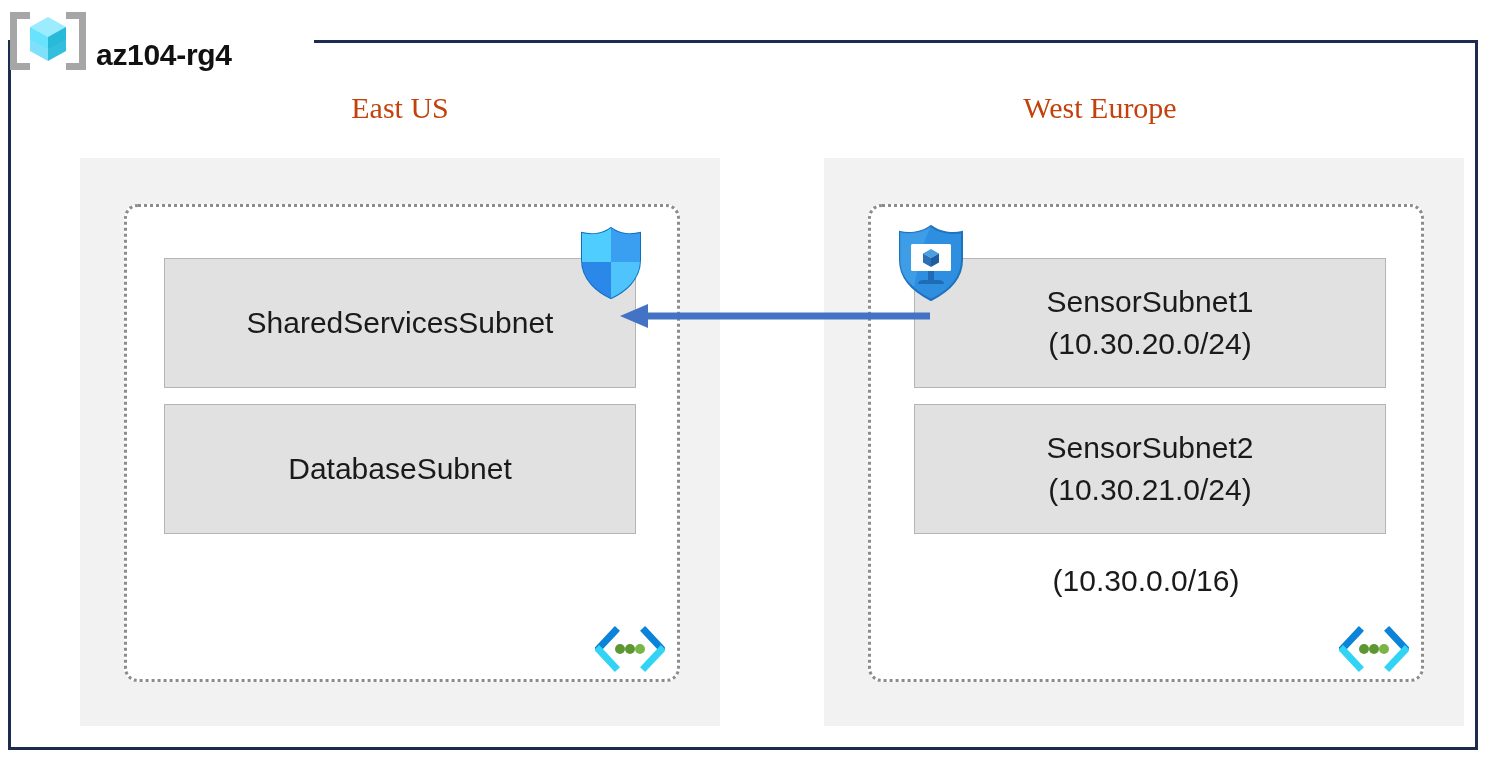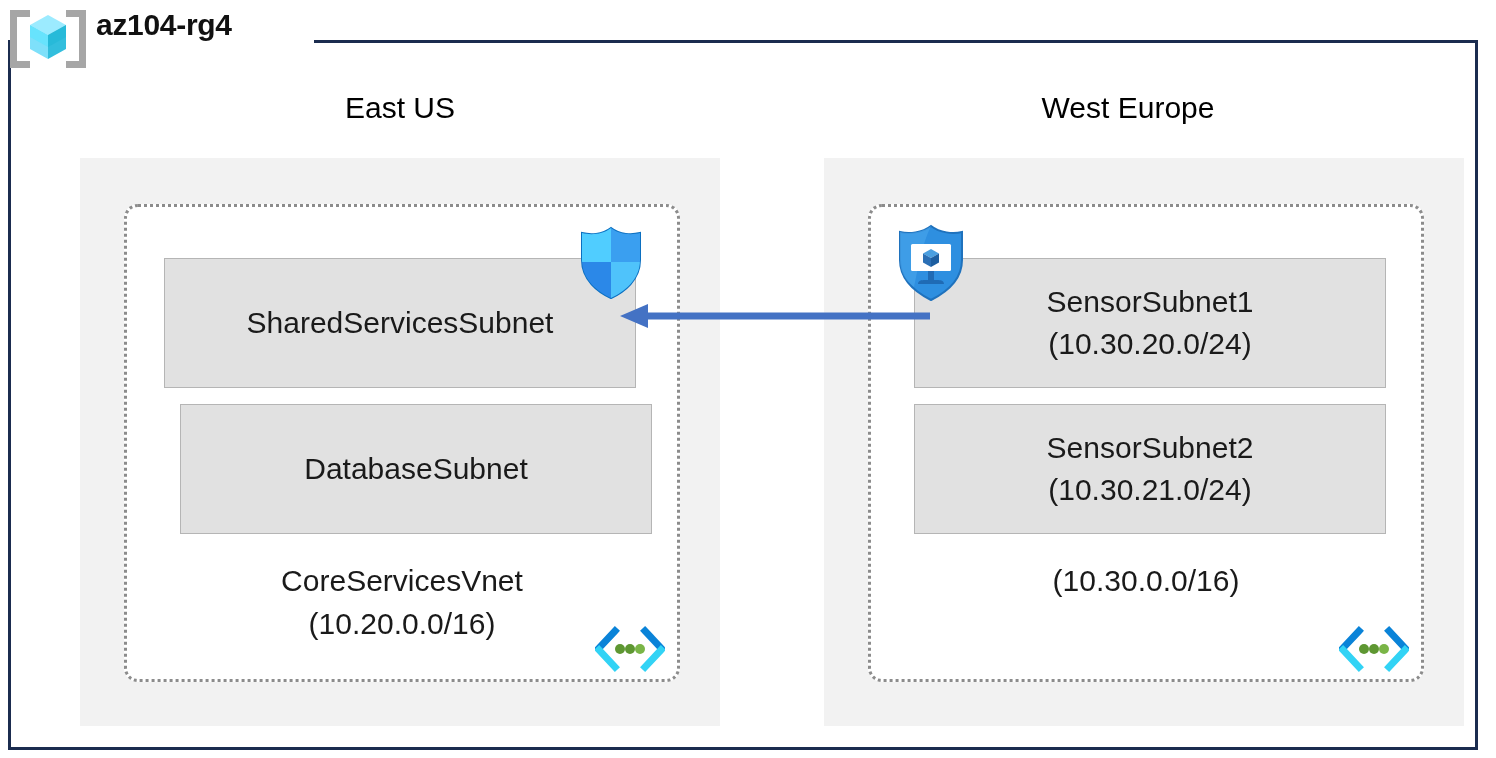--- a/index.html
+++ b/index.html
@@ -35,21 +35,21 @@
     height: 16px;
     background: #ffffff;
     z-index: 3;
   }
   #rg-header {
     position: absolute;
     left: 10px;
     top: 8px;
     height: 64px;
     display: flex;
-    align-items: flex-start;
+    align-items: flex-end;
     gap: 10px;
     z-index: 4;
   }
   #rg-title {
     font-size: 30px;
     font-weight: bold;
     color: #111111;
     letter-spacing: -0.3px;
     white-space: nowrap;
   }
@@ -73,24 +73,25 @@
   .rg-icon .brk.left  { left: 0;  border-left: 7px solid #a6a6a6; }
   .rg-icon .brk.right { right: 0; border-right: 7px solid #a6a6a6; }
 
   
   .region {
     position: absolute;
     top: 86px;
   }
   .region-label {
     font-size: 30px;
-    color: #000000;
+    color: #c2410c;
     text-align: center;
     line-height: 44px;
     white-space: nowrap;
+    font-family: Liberation Serif, serif;
   }
   .region-box {
     position: absolute;
     top: 158px;
     width: 640px;
     height: 568px;
     background: #f2f2f2;
   }
   #region-box-left  { left: 80px; }
   #region-box-right { left: 824px; }
@@ -142,21 +143,21 @@
     flex-direction: column;
     align-items: center;
     justify-content: center;
     font-size: 30px;
     color: #1a1a1a;
     line-height: 42px;
   }
   .subnet .cidr { display: block; }
 
   #subnet-shared   { left: 164px; top: 258px; }
-  #subnet-database { left: 180px; top: 404px; }
+  #subnet-database { left: 164px; top: 404px; }
   #subnet-sensor1  { left: 914px; top: 258px; }
   #subnet-sensor2  { left: 914px; top: 404px; }
 
   
   .overlay-icon {
     position: absolute;
     z-index: 6;
   }
   #icon-firewall { left: 578px; top: 226px; width: 66px; height: 74px; }
   #icon-bastion  { left: 896px; top: 224px; width: 70px; height: 78px; }
@@ -190,32 +191,28 @@
         <polygon points="18,20 0,10 0,22 18,32" fill="#50e6ff" opacity="0.5"></polygon>
       </g>
     </svg>
   </div>
   <div id="rg-title">az104-rg4</div>
 </div>
 
 <div class="region" style="left:80px;width:640px;">
   <div class="region-label">East US</div>
 </div>
-<div class="region" style="left:808px;width:640px;">
+<div class="region" style="left:780px;width:640px;">
   <div class="region-label">West Europe</div>
 </div>
 
 <div class="region-box" id="region-box-left"></div>
 <div class="region-box" id="region-box-right"></div>
 
 <div class="vnet" id="vnet-left">
-  <div class="vnet-footer">
-    <span>CoreServicesVnet</span>
-    <span class="line2">(10.20.0.0/16)</span>
-  </div>
   <div class="vnet-icon">
     <svg width="70" height="50" viewBox="0 0 70 50">
 
       <g>
         <path d="M20 6 L4 23" stroke="#0a83d8" stroke-width="7" stroke-linecap="square" fill="none"></path>
         <path d="M4 25 L20 42" stroke="#32d3f5" stroke-width="7" stroke-linecap="square" fill="none"></path>
       </g>
 
       <g>
         <path d="M50 6 L66 23" stroke="#0a83d8" stroke-width="7" stroke-linecap="square" fill="none"></path>

